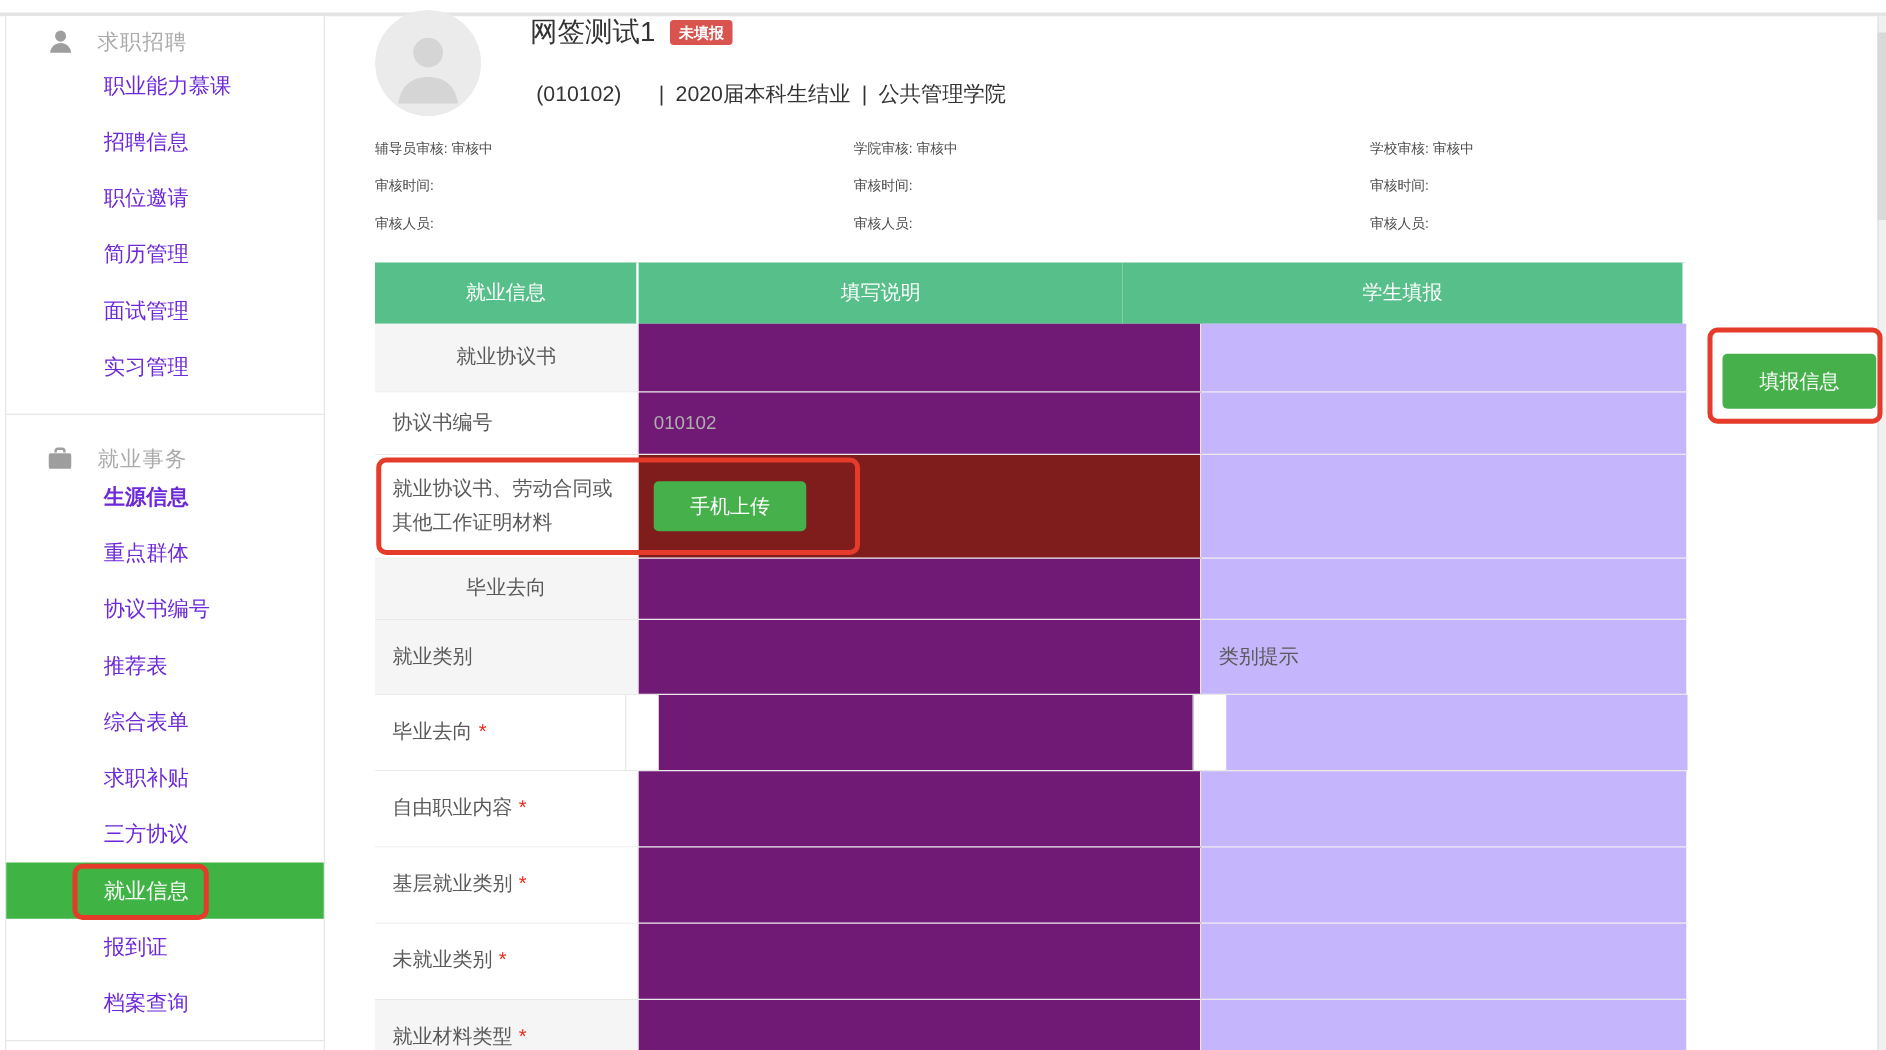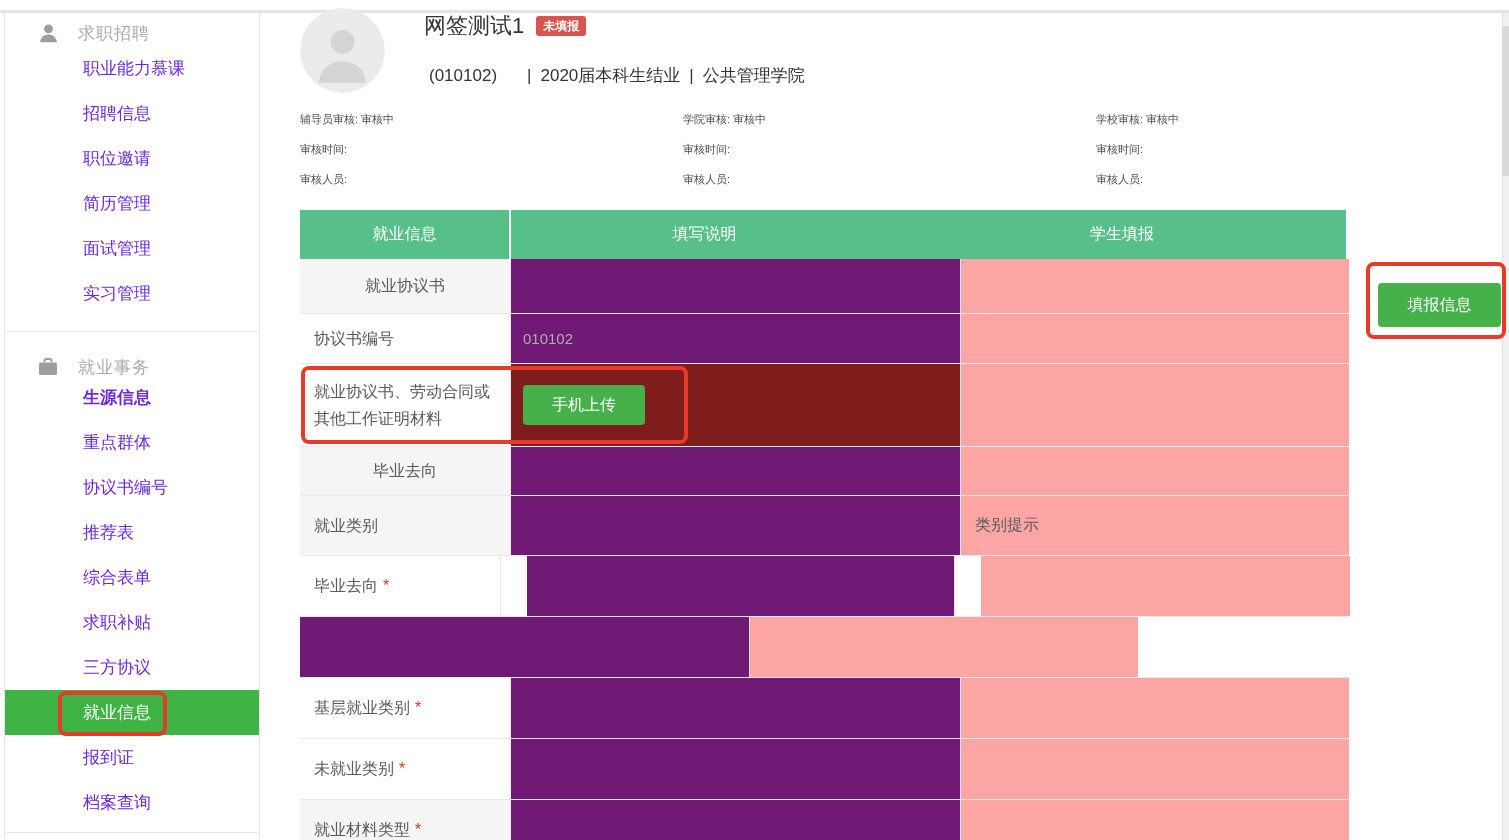--- a/index.html
+++ b/index.html
@@ -53,21 +53,21 @@
   .t-hcell.c1 { width:211px; border-right:2px solid #fff; }
   .t-hcell.c2 { width:450px; border-right:2px solid #fff; }
   .t-hcell.c3 { width:387px; }
   .t-row { display:flex; border-bottom:1px solid #e9e9e9; }
   .t-cell { position:relative; display:flex; align-items:center; }
   .t-c1 { width:211px; border-right:1px solid #e9e9e9; background:#fff; padding-left:14px; font-size:16px; color:#5a5a5a; line-height:1.7; }
   .t-c1.center { justify-content:center; padding-left:0; }
   .t-c1.shade { background:#f5f5f5; }
   .t-c2 { width:450px; border-right:1px solid #e9e9e9; background:#701a75; padding-left:12px; }
   .t-c2.plain { background:#7f1d1d; }
-  .t-c3 { width:388px; background:#fca5a5; padding-left:14px; font-size:16px; color:#5a5a5a; }
+  .t-c3 { width:388px; background:#c4b5fd; padding-left:14px; font-size:16px; color:#5a5a5a; }
   .cell-value { font-size:15px; color:#aeaeae; }
   .req-mark { color:#f02b1d; margin-left:5px; font-size:16px; }
   .label-wrap { max-width:184px; }
 
   
   .green-btn { background:#46b14b; color:#fff; border:none; border-radius:4px; font-size:16px;
                font-family:inherit; cursor:pointer; }
   .upload-btn { width:122px; height:40px; }
   .fill-btn { position:absolute; left:1378px; top:283px; width:123px; height:44px; z-index:10; }
 </style>
@@ -241,20 +241,23 @@
         </div>
       </div>
       <div class="t-row" style="height: 61px; gap: 26px;">
         <div class="t-cell t-c1">
           <span class="label-wrap">毕业去向<span class="req-mark">*</span></span>
         </div>
         <div class="t-cell t-c2"></div>
         <div class="t-cell t-c3"></div>
       </div>
       <div class="t-row" style="height: 61px;">
+        <div class="t-cell t-c1">
+          <span class="label-wrap">自由职业内容<span class="req-mark">*</span></span>
+        </div>
         <div class="t-cell t-c2"></div>
         <div class="t-cell t-c3"></div>
       </div>
       <div class="t-row" style="height: 61px;">
         <div class="t-cell t-c1">
           <span class="label-wrap">基层就业类别<span class="req-mark">*</span></span>
         </div>
         <div class="t-cell t-c2"></div>
         <div class="t-cell t-c3"></div>
       </div>

